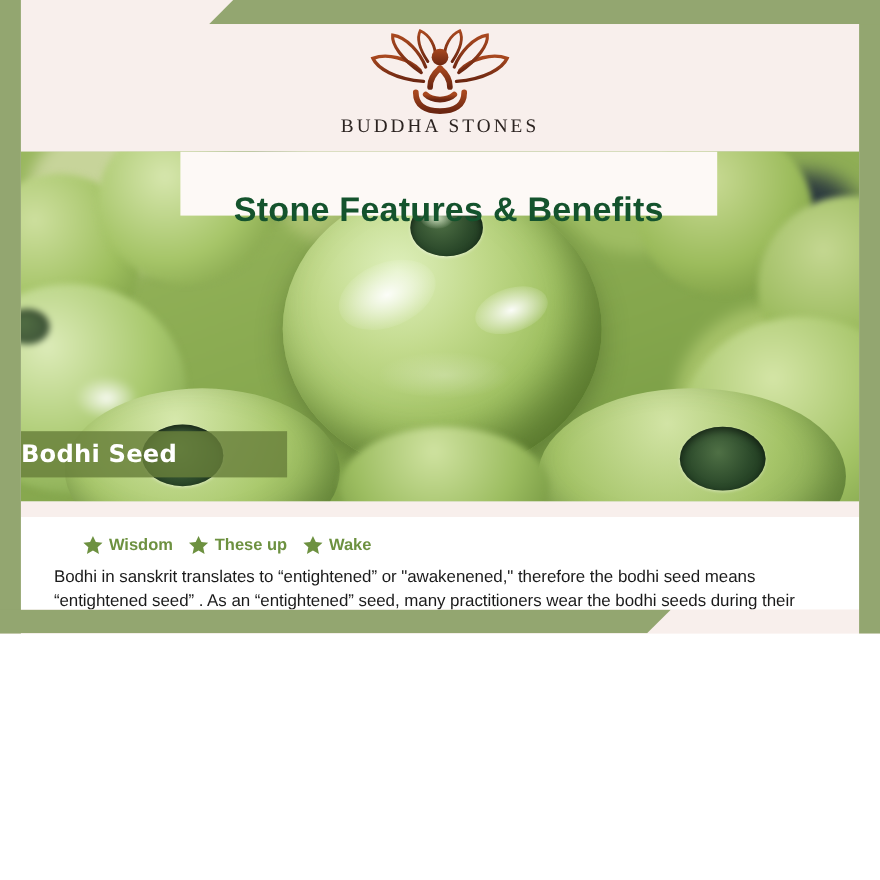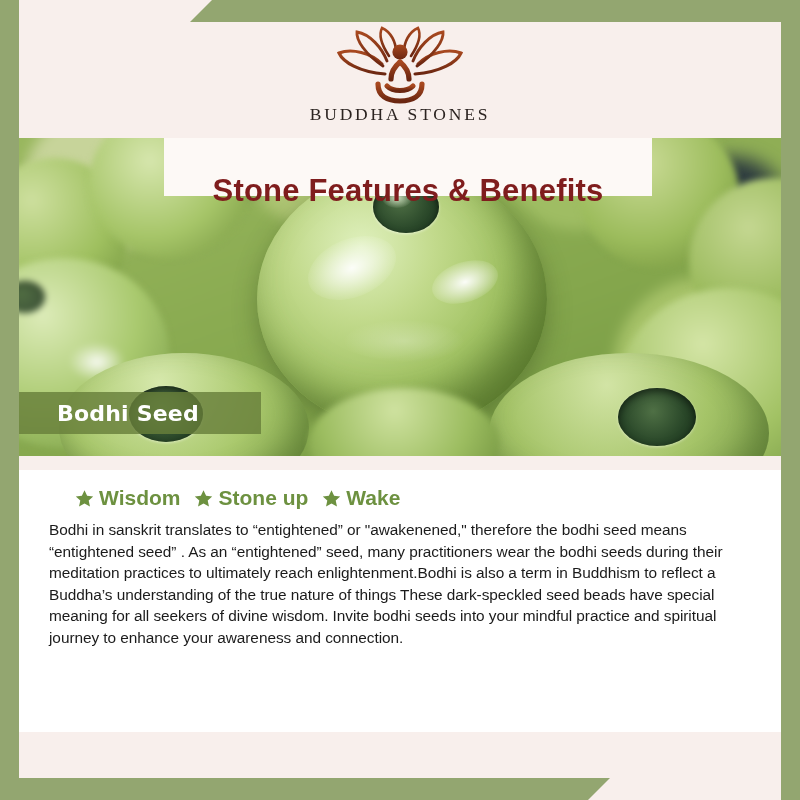--- a/index.html
+++ b/index.html
@@ -6,21 +6,21 @@
 
   html, body {
     width:800px; height:800px;
     background:#ffffff;
     font-family:"Liberation Sans", sans-serif;
     overflow:hidden;
   }
 
   #page {
     position:relative;
-    width:800px; height:800px;
+    width:800px; height:576px;
     background:#f8efec;
     overflow:hidden;
   }
 
   
   .frame-top {
     position:absolute; top:0; left:0; width:800px; height:22px;
     background:#93a670;
     clip-path:polygon(212px 0, 800px 0, 800px 22px, 190px 22px);
     z-index:6;
@@ -74,21 +74,21 @@
     width:488px; height:58px;
     background:#fdf9f6;
     display:flex; align-items:center; justify-content:center;
     z-index:4;
   }
   .title-text {
     font-family:"Liberation Sans Narrow","Liberation Sans", sans-serif;
     font-weight:bold;
     font-size:31px;
     letter-spacing:0.2px;
-    color:#7f1d1d;
+    color:#14532d;
     transform:scaleX(1.0);
     white-space:nowrap;
     margin-top:48px;
   }
 
   
   .hero {
     position:relative;
     height:318px;
     overflow:hidden;
@@ -107,21 +107,20 @@
   }
   .blurbg { filter:blur(7px); }
   .blurbg2 { filter:blur(3px); }
 
   .hero-caption {
     position:absolute;
     left:0; bottom:22px;
     width:242px; height:42px;
     background:rgba(104,127,59,0.82);
     display:flex; align-items:center;
-    padding-left:38px;
     z-index:3;
     text-align:center;
   }
   .hero-caption-text {
     color:#ffffff;
     font-size:22px;
     font-weight:bold;
     letter-spacing:.2px;
     font-family:"DejaVu Sans", sans-serif;
   }
@@ -141,21 +140,21 @@
   .tags {
     display:flex;
     align-items:center;
     gap:14px;
     padding:30px 0 0 42px;
   }
   .tag {
     display:flex; align-items:center; gap:5px;
     color:#6d9140;
     font-weight:bold;
-    font-size:21px;
+    font-size:15px;
     font-family:"Liberation Sans Narrow","Liberation Sans", sans-serif;
     white-space:nowrap;
   }
   .star-icon { width:19px; height:19px; display:block; flex:0 0 auto; }
 
   .paragraph {
     margin:9px 20px 0 16px;
     color:#1b1b1b;
     font-size:15.4px;
     line-height:21.6px;
@@ -306,21 +305,21 @@
           <svg class="star-icon" viewBox="0 0 24 24">
             <polygon points="12,1.5 15.3,8.6 23,9.4 17.3,14.6 18.9,22.2 12,18.3 5.1,22.2 6.7,14.6 1,9.4 8.7,8.6" fill="#6d9140"></polygon>
           </svg>
           <span>Wisdom</span>
         </div>
 
         <div class="tag">
           <svg class="star-icon" viewBox="0 0 24 24">
             <polygon points="12,1.5 15.3,8.6 23,9.4 17.3,14.6 18.9,22.2 12,18.3 5.1,22.2 6.7,14.6 1,9.4 8.7,8.6" fill="#6d9140"></polygon>
           </svg>
-          <span>Stone up</span>
+          <span>These up</span>
         </div>
 
         <div class="tag">
           <svg class="star-icon" viewBox="0 0 24 24">
             <polygon points="12,1.5 15.3,8.6 23,9.4 17.3,14.6 18.9,22.2 12,18.3 5.1,22.2 6.7,14.6 1,9.4 8.7,8.6" fill="#6d9140"></polygon>
           </svg>
           <span>Wake</span>
         </div>
 
 

